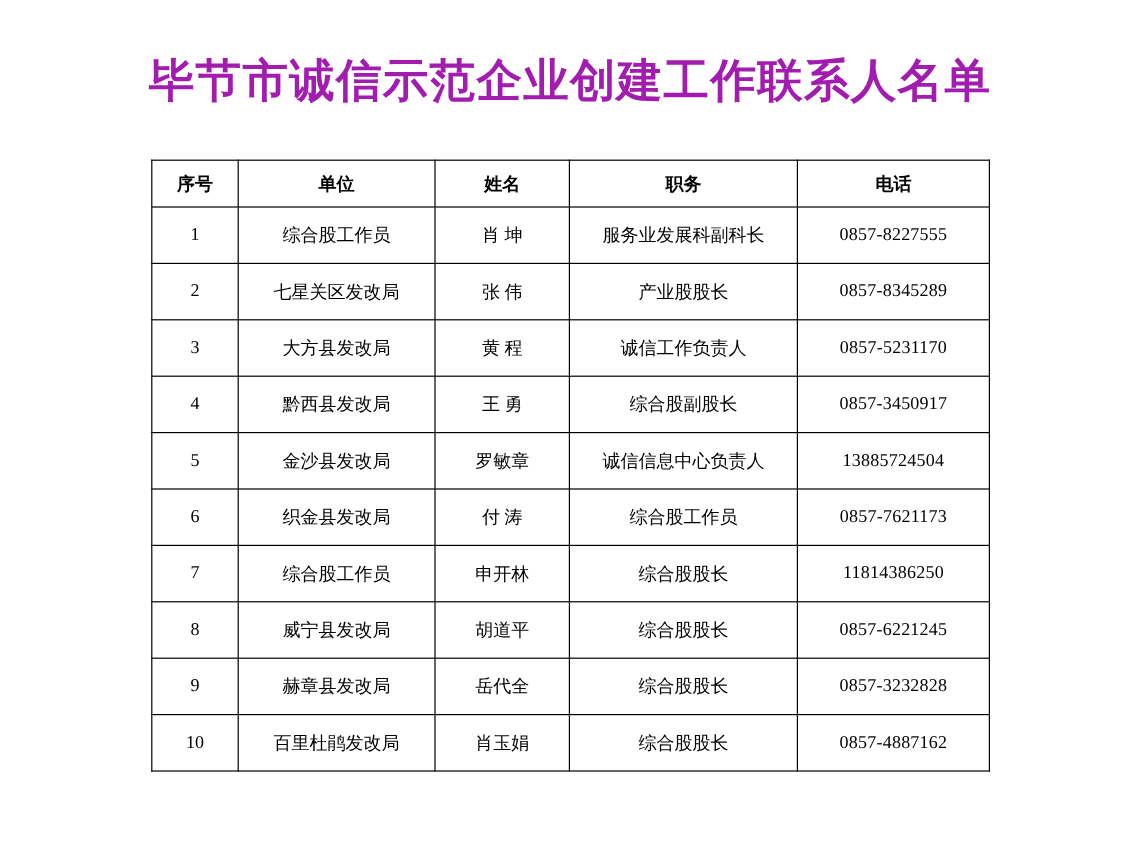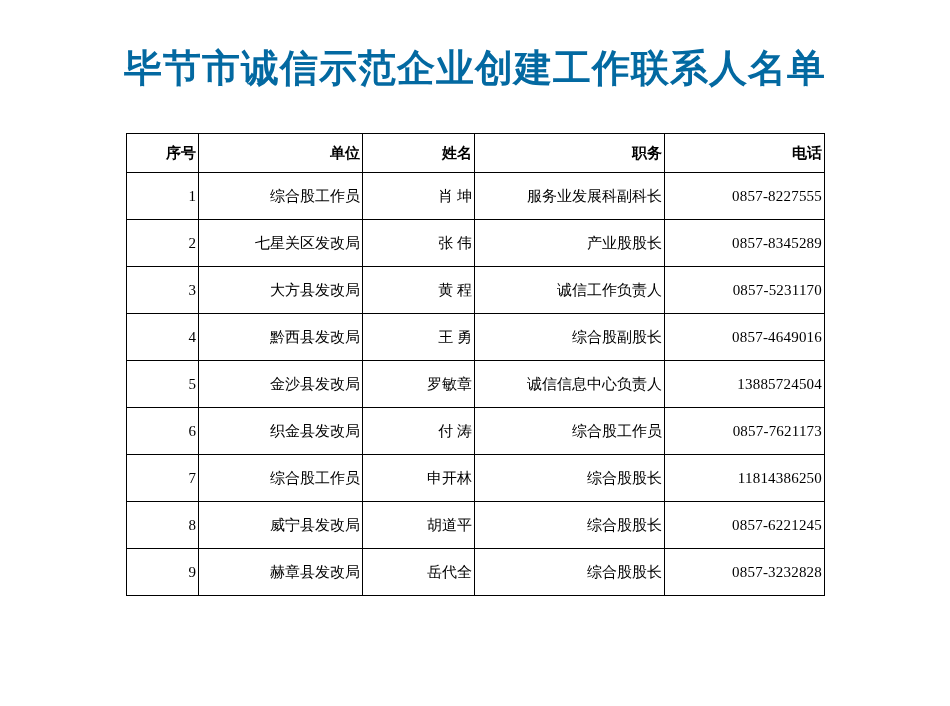--- a/index.html
+++ b/index.html
@@ -18,40 +18,40 @@
     width: 950px;
     height: 706px;
     box-sizing: border-box;
   }
   .title {
     text-align: center;
     font-family: "Liberation Sans", "DejaVu Sans", sans-serif;
     font-weight: bold;
     font-size: 38px;
     letter-spacing: 1px;
-    color: #0369a1;
+    color: #a21caf;
     margin: 0;
     padding-top: 46px;
     line-height: 1.2;
   }
   .table-wrap {
     position: absolute;
     left: 126px;
     top: 133px;
     width: 698px;
   }
   table.roster {
     border-collapse: collapse;
     width: 698px;
     table-layout: fixed;
   }
   table.roster th,
   table.roster td {
     border: 1px solid #000000;
-    text-align: right;
+    text-align: center;
     vertical-align: middle;
     font-size: 15px;
     color: #000000;
     height: 46px;
     padding: 0 2px;
     font-family: "Liberation Serif", "DejaVu Serif", serif;
     margin-left: 24px;
   }
   table.roster th {
     font-weight: bold;
@@ -115,21 +115,21 @@
           <td>大方县发改局</td>
           <td>黄  程</td>
           <td>诚信工作负责人</td>
           <td class="phone-cell">0857-5231170</td>
         </tr>
         <tr>
           <td class="num-cell">4</td>
           <td>黔西县发改局</td>
           <td>王  勇</td>
           <td>综合股副股长</td>
-          <td class="phone-cell">0857-4649016</td>
+          <td class="phone-cell">0857-3450917</td>
         </tr>
         <tr>
           <td class="num-cell">5</td>
           <td>金沙县发改局</td>
           <td>罗敏章</td>
           <td>诚信信息中心负责人</td>
           <td class="phone-cell">13885724504</td>
         </tr>
         <tr>
           <td class="num-cell">6</td>
@@ -152,17 +152,24 @@
           <td>综合股股长</td>
           <td class="phone-cell">0857-6221245</td>
         </tr>
         <tr>
           <td class="num-cell">9</td>
           <td>赫章县发改局</td>
           <td>岳代全</td>
           <td>综合股股长</td>
           <td class="phone-cell">0857-3232828</td>
         </tr>
+        <tr>
+          <td class="num-cell">10</td>
+          <td>百里杜鹃发改局</td>
+          <td>肖玉娟</td>
+          <td>综合股股长</td>
+          <td class="phone-cell">0857-4887162</td>
+        </tr>
       </tbody>
     </table>
   </div>
 
 </div>
 
 </body></html>

